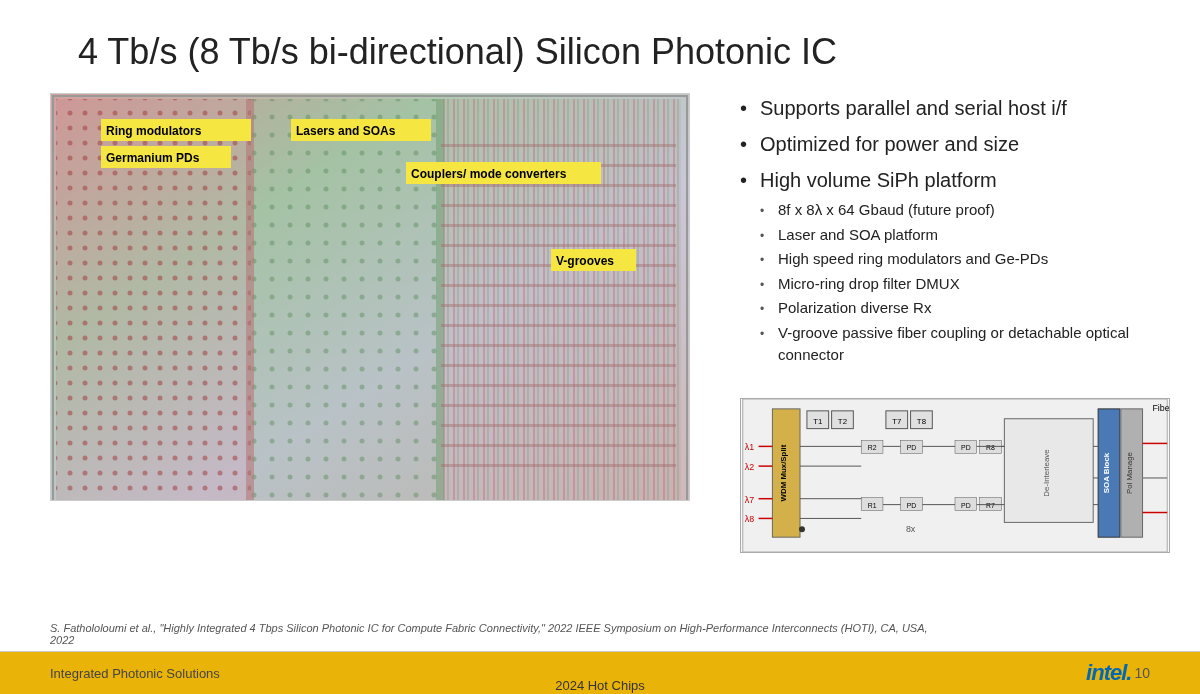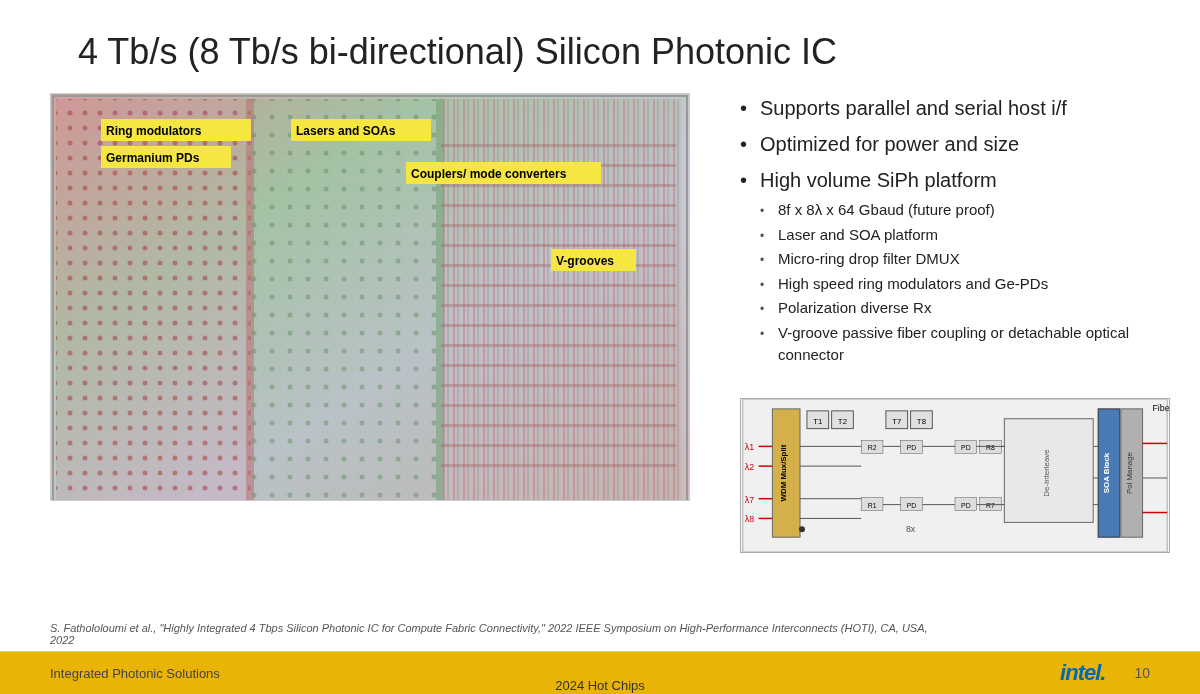--- a/index.html
+++ b/index.html
@@ -143,21 +143,21 @@
     }
 
     .footer-left {
       font-size: 13px;
       color: #444;
     }
 
     .footer-right {
       display: flex;
       align-items: center;
-      gap: 29px;
+      gap: 3px;
     }
 
     .intel-logo {
       font-size: 22px;
       font-style: italic;
       font-weight: bold;
       color: #0068b5;
       letter-spacing: -1px;
     }
 
@@ -274,22 +274,22 @@
           <span>Supports parallel and serial host i/f</span>
         </li>
         <li>
           <span>Optimized for power and size</span>
         </li>
         <li>
           <span>High volume SiPh platform</span>
           <ul class="sub-bullet-list">
             <li><span>8f x 8λ x 64 Gbaud (future proof)</span></li>
             <li><span>Laser and SOA platform</span></li>
+            <li><span>High speed ring modulators and Ge-PDs</span></li>
             <li><span>Micro-ring drop filter DMUX</span></li>
-            <li><span>High speed ring modulators and Ge-PDs</span></li>
             <li><span>Polarization diverse Rx</span></li>
             <li><span>V-groove passive fiber coupling or detachable optical connector</span></li>
           </ul>
         </li>
       </ul>
 
       <div class="diagram-block">
         <svg class="diagram-svg" viewBox="0 0 430 155">
 
           <rect width="430" height="155" fill="#f0f0f0" stroke="#aaa" stroke-width="1"></rect>

